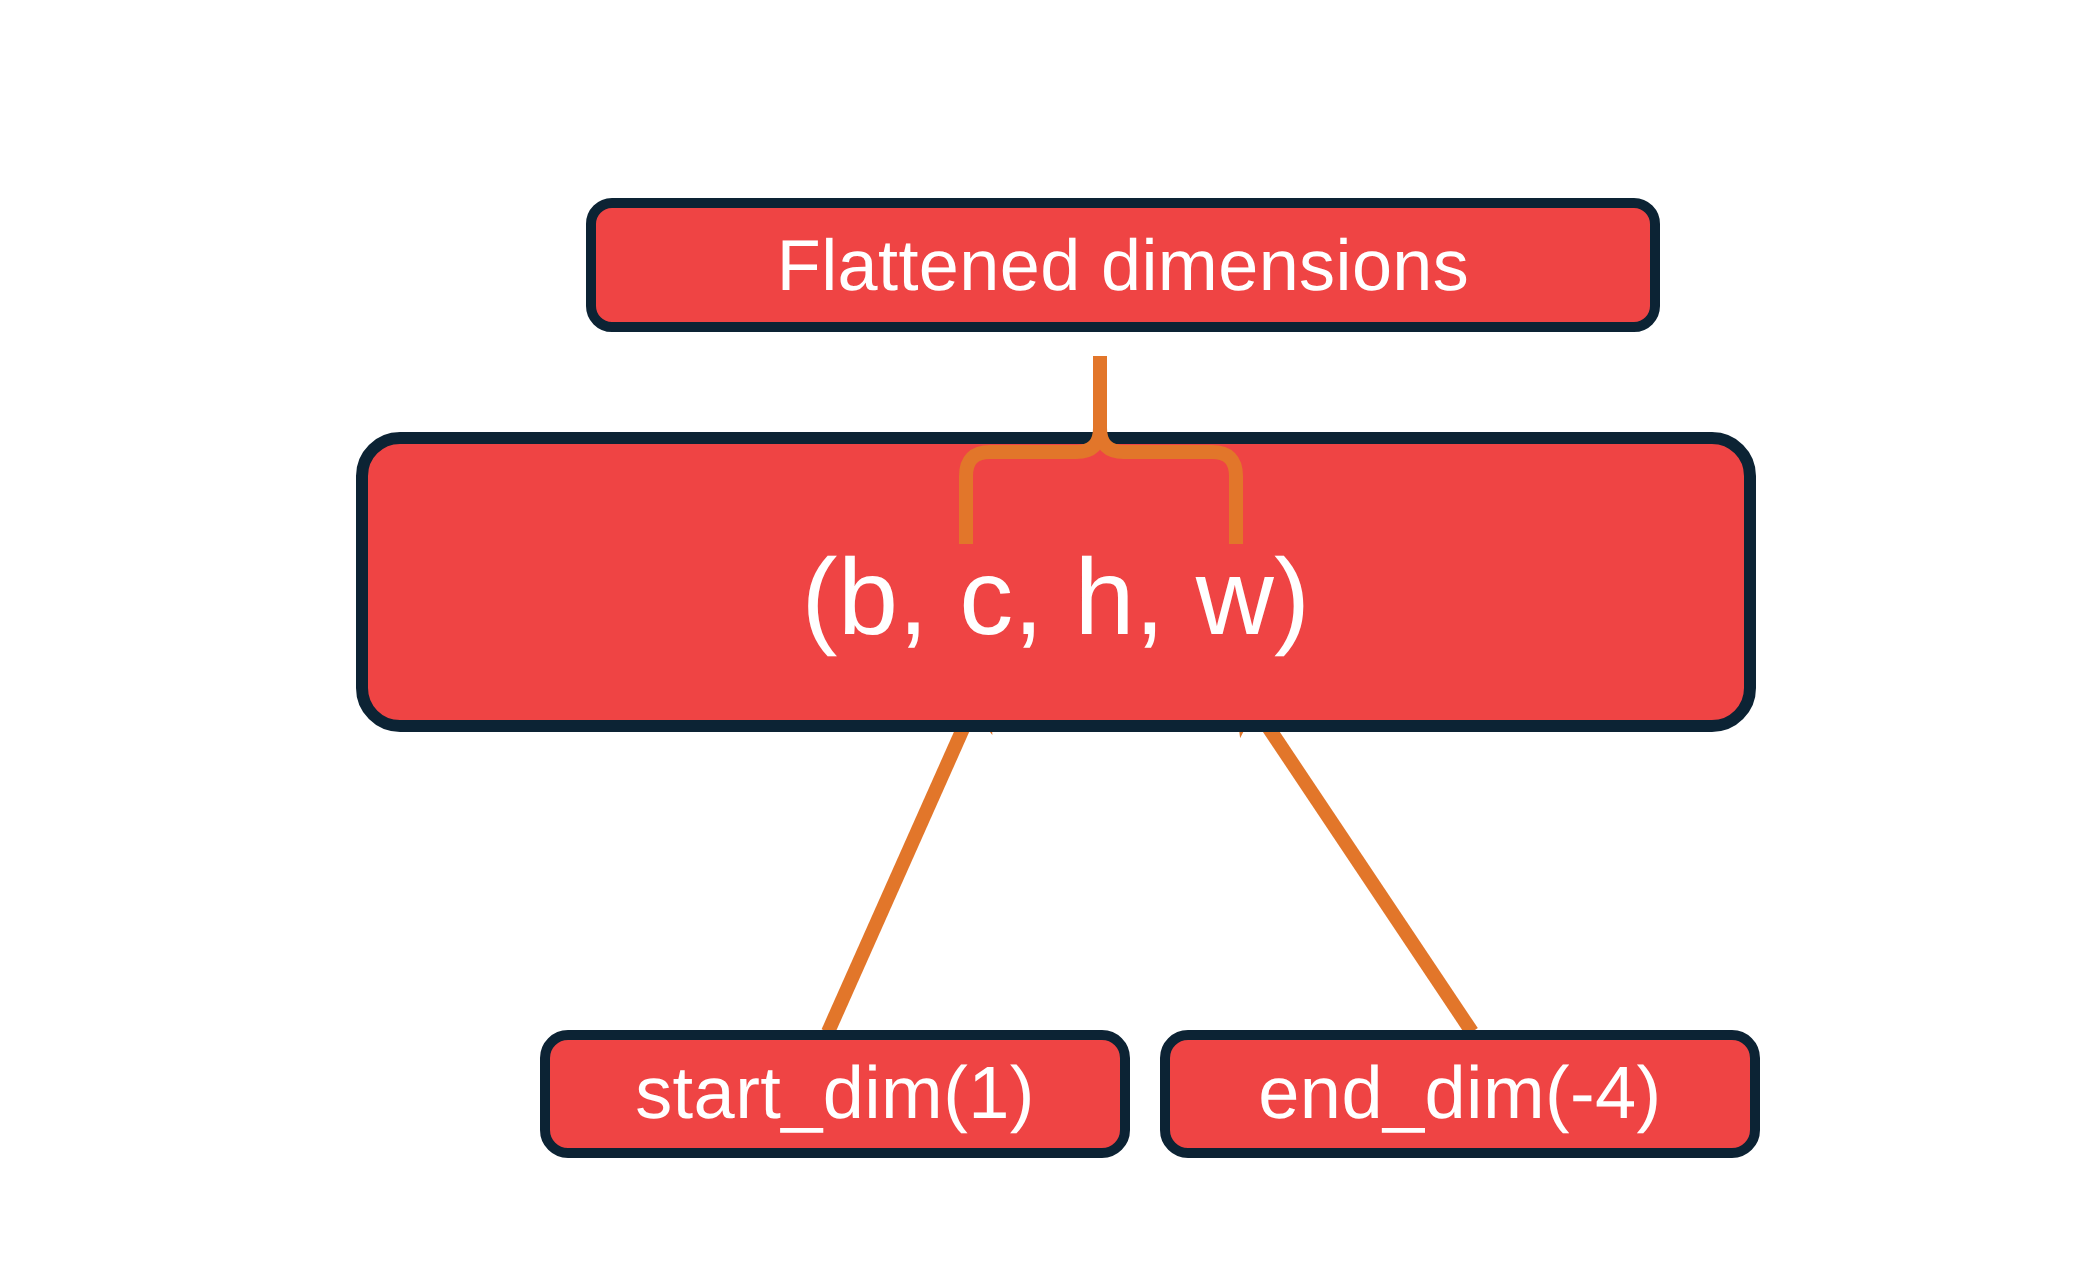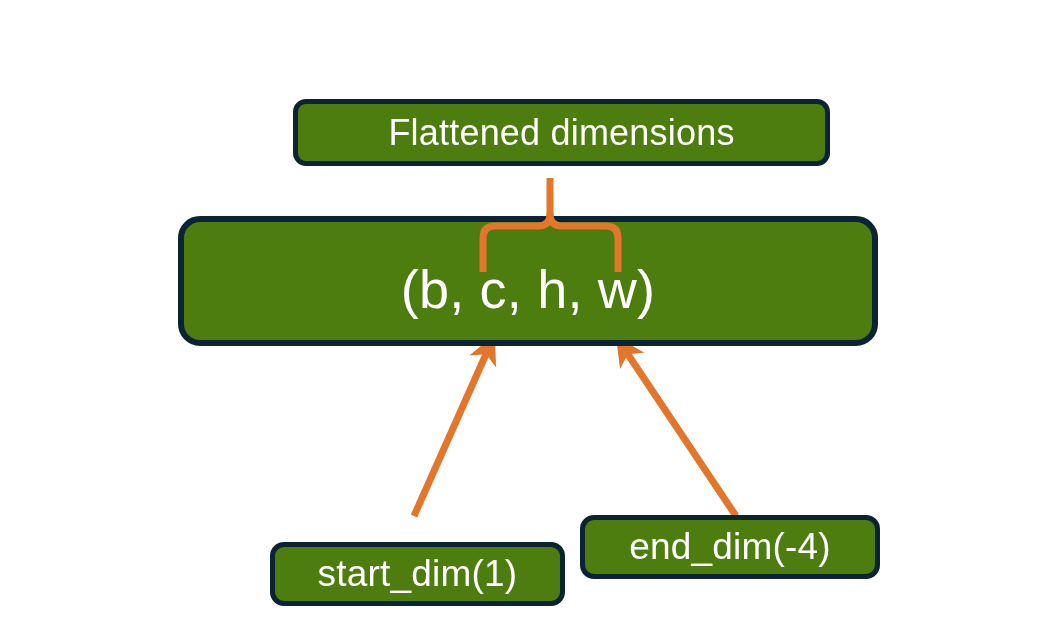--- a/index.html
+++ b/index.html
@@ -23,21 +23,21 @@
     position: absolute;
     left: 0;
     top: 0;
     width: 1038px;
     height: 632px;
     pointer-events: none;
   }
   .node {
     position: absolute;
     box-sizing: border-box;
-    background: #4d7c0f;
+    background: #ef4444;
     border: 5px solid #0C2334;
     border-radius: 14px;
     display: flex;
     align-items: center;
     justify-content: center;
     color: #ffffff;
     font-weight: 400;
     letter-spacing: 0.2px;
     white-space: nowrap;
   }
@@ -47,39 +47,38 @@
     width: 537px;
     height: 67px;
     font-size: 36px;
     border-radius: 13px;
     z-index: 3;
   }
   #node-shape {
     left: 178px;
     top: 216px;
     width: 700px;
-    height: 130px;
+    height: 150px;
     font-size: 54px;
     border-radius: 22px;
     border-width: 6px;
     z-index: 1;
     text-align: center;
   }
   #node-shape .label-text {
     position: relative;
     top: 8px;
   }
   #node-start-dim {
     left: 270px;
     top: 515px;
     width: 295px;
     height: 64px;
     font-size: 37px;
     z-index: 3;
-    margin-top: 27px;
   }
   #node-end-dim {
     left: 580px;
     top: 515px;
     width: 300px;
     height: 64px;
     font-size: 37px;
     z-index: 3;
   }
   .brace-layer {

